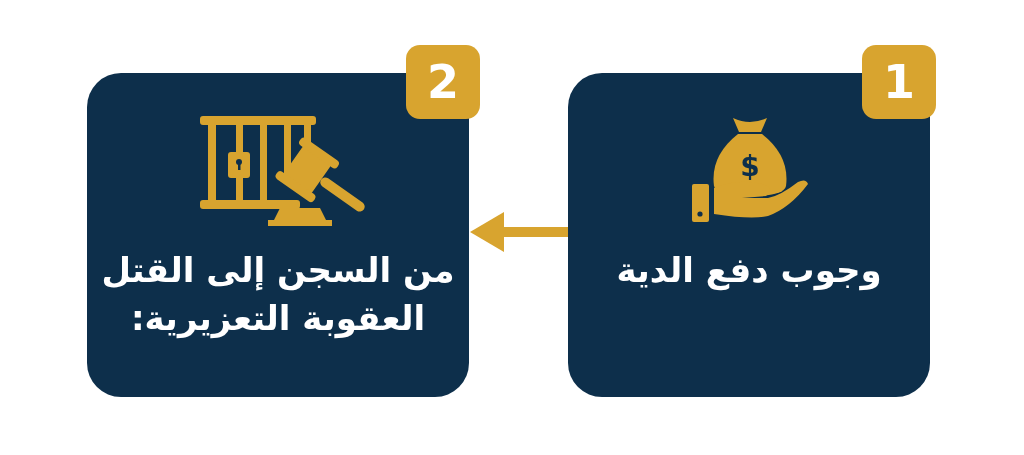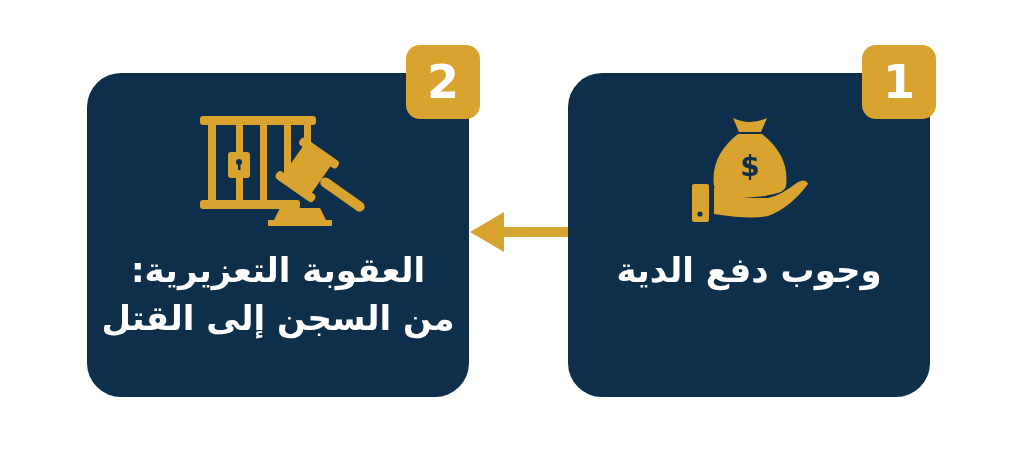--- a/index.html
+++ b/index.html
@@ -47,22 +47,22 @@
       <rect x="126" y="54" width="52" height="10" rx="5"></rect>
     </g>
   </g>
   <g fill="#0d2f4b">
     <circle cx="43" cy="50" r="3"></circle>
     <rect x="42" y="50" width="2.5" height="8"></rect>
   </g>
 </svg>
 
 <div class="label l2">
+  <div>من السجن إلى القتل</div>
   <div>العقوبة التعزيرية:</div>
-  <div>من السجن إلى القتل</div>
 </div>
 
 <svg class="arrow" viewBox="0 0 100 44">
   <polygon points="0,22 34,2 34,42" fill="#d8a42f"></polygon>
   <rect x="30" y="17" width="70" height="10" fill="#d8a42f"></rect>
 </svg>
 
 <div class="card c1"></div>
 <div class="badge b1">1</div>
 

